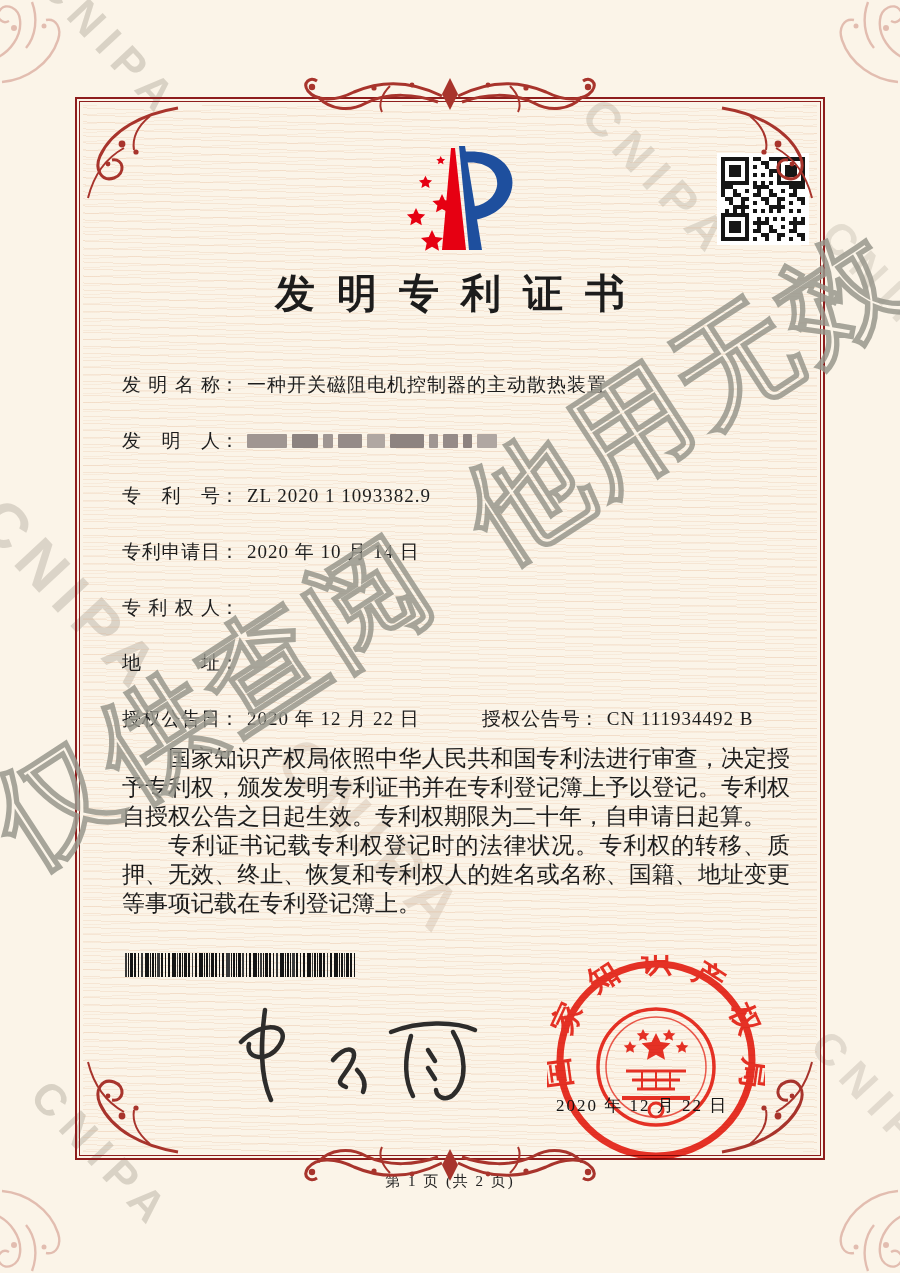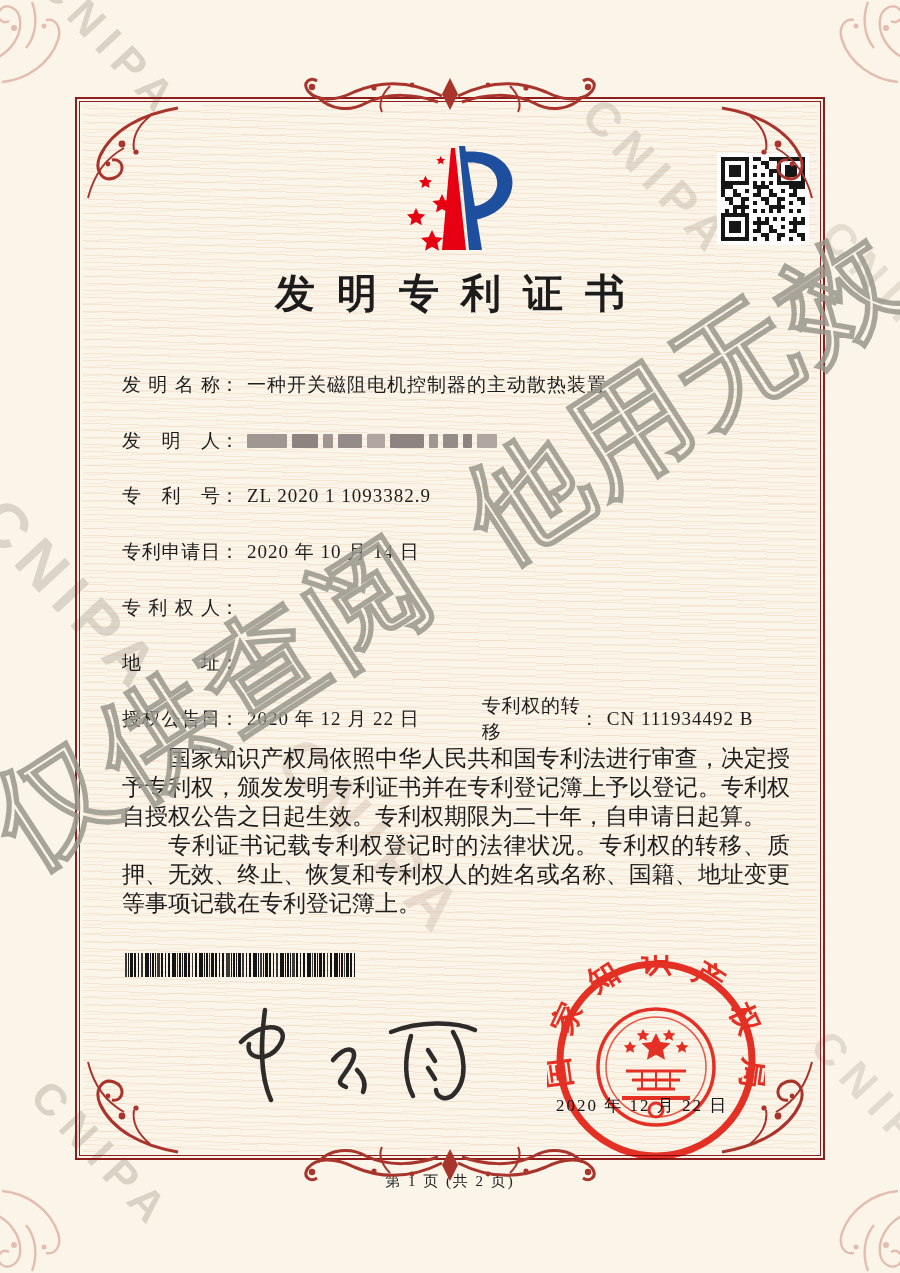--- a/index.html
+++ b/index.html
@@ -767,21 +767,21 @@
     </div>
     <div class="field-row">
       <span class="flabel">地址</span>
         <span class="fcolon">：</span>
     </div>
     <div class="field-row">
       <span class="flabel">授权公告日</span>
         <span class="fcolon">：</span>
       <span class="fvalue">2020 年 12 月 22 日</span>
       <span class="grant-no">
-        <span class="flabel">专利权的转移</span>
+        <span class="flabel">授权公告号</span>
           <span class="fcolon">：</span>
         <span class="fvalue">CN 111934492 B</span>
       </span>
     </div>
   </div>
 
   <div class="body-text">
     <p>国家知识产权局依照中华人民共和国专利法进行审查，决定授予专利权，颁发发明专利证书并在专利登记簿上予以登记。专利权自授权公告之日起生效。专利权期限为二十年，自申请日起算。</p>
     <p>专利证书记载专利权登记时的法律状况。专利权的转移、质押、无效、终止、恢复和专利权人的姓名或名称、国籍、地址变更等事项记载在专利登记簿上。</p>
   </div>

